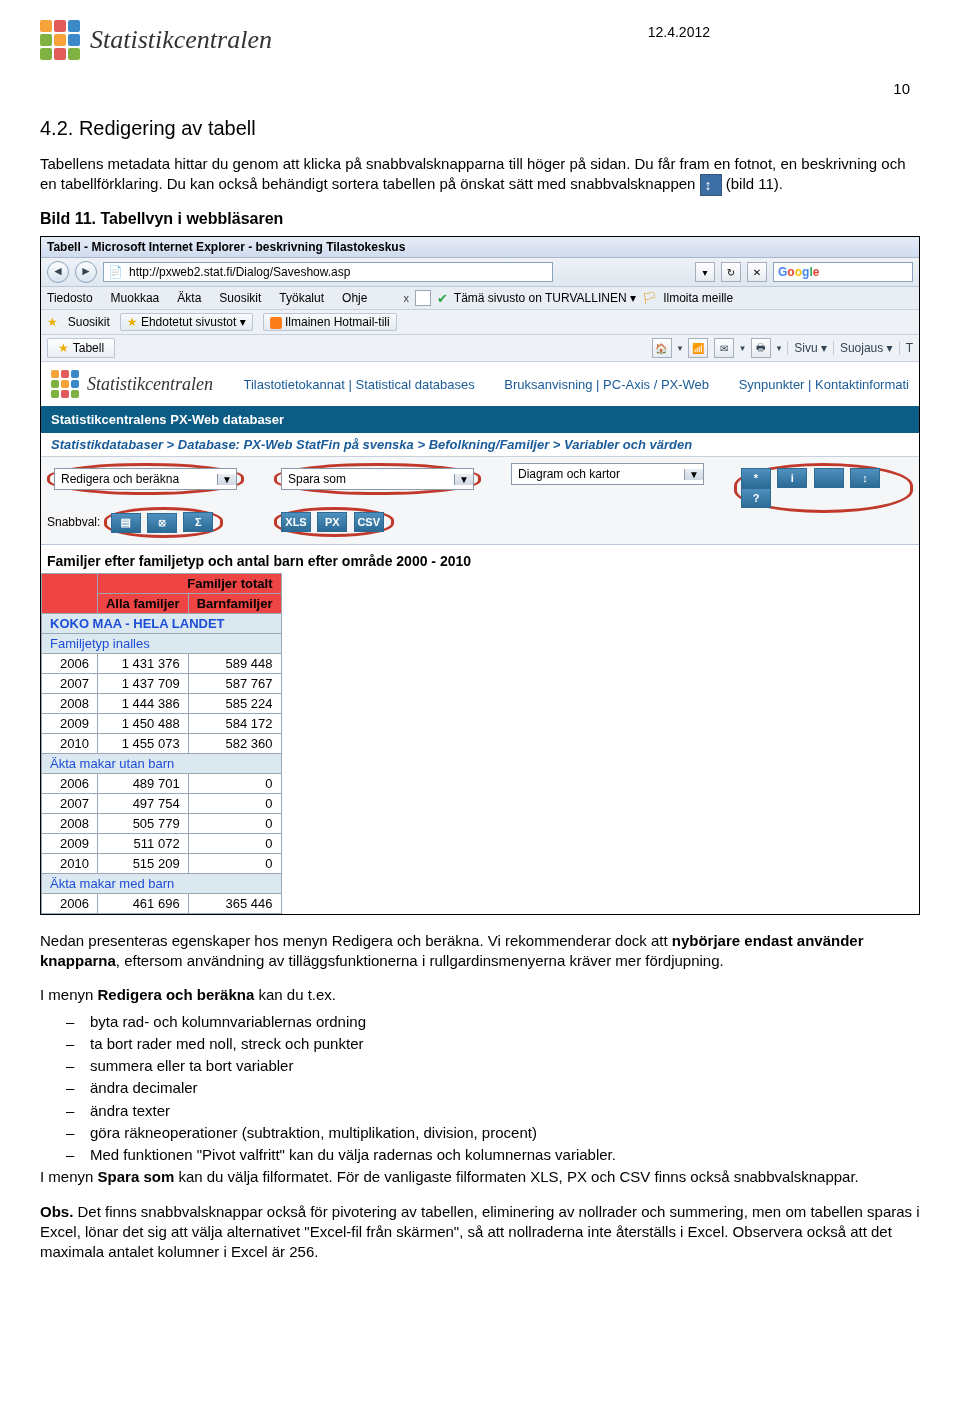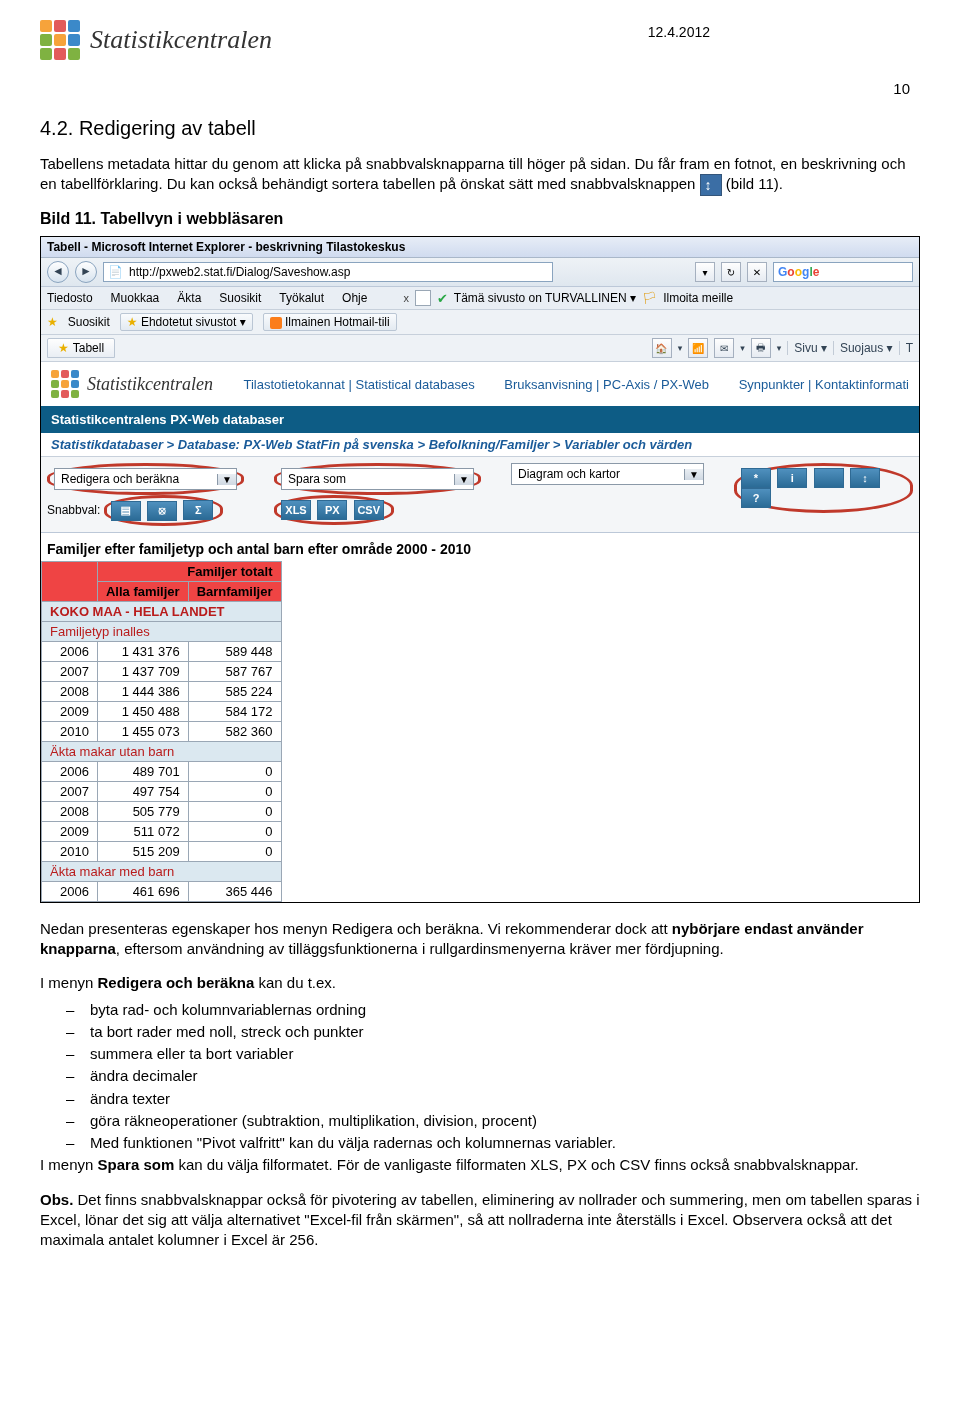--- a/index.html
+++ b/index.html
@@ -61,27 +61,27 @@
   .blue-strip { background:#0d5c85; color:#fff; padding:6px 10px; font-size:13px; font-weight:bold;}
   .crumb { background:#fff; border-bottom:1px solid #c7d0db; padding:4px 10px; font-size:13px; color:#1a5b99; font-style:italic;}
   .crumb strong { color:#1a5b99; font-style:italic;}
   .toolbar-row { display:flex; align-items:flex-start; gap:0; padding:6px 6px; background:#f4f6f8; border-bottom:1px solid #bcc8d8;}
   .tool-group { margin-right:30px; }
   .dropdown { display:flex; align-items:center; border:1px solid #8b99a8; background:#fff; height:20px;}
   .dropdown .dd-txt { padding:0 6px; min-width:150px; font-size:12px;}
   .dropdown .dd-arrow { width:18px; display:flex; align-items:center; justify-content:center; background:linear-gradient(#e9eef3,#cfd8e2); border-left:1px solid #8b99a8; font-size:10px;}
   .pillbtn { display:inline-flex; align-items:center; justify-content:center; width:28px; height:18px; border:1px solid #2f6a94; background:linear-gradient(#4f90be,#2b6b96); color:#fff; font-size:11px; margin-right:3px; font-weight:bold;}
   .circ-red { border:3px solid #c0392b; border-radius:50%/45%; padding:2px 4px; display:inline-block;}
-  .snabbval { margin-top:0; font-size:12px;}
+  .snabbval { margin-top:12px; font-size:12px;}
   .data-title { font-weight:bold; font-size:14px; padding:8px 6px 4px 6px;}
   table.datatbl { border-collapse:collapse; font-size:13px;}
   table.datatbl th, table.datatbl td { border:1px solid #9aa7b5; padding:2px 8px; text-align:right; white-space:nowrap;}
   table.datatbl th { text-align:right; font-weight:bold; background:#ef4444;}
   table.datatbl td.lab { text-align:left;}
-  tr.rowhead td { background:#dbe8f0; text-align:left; font-weight:normal; color:#b91c1c;}
+  tr.rowhead td { background:#dbe8f0; text-align:left; font-weight:normal; color:#1d4ed8;}
 
   
   .bold { font-weight:bold;}
   ul.dash { list-style:none; padding-left:26px; margin:6px 0 2px 0;}
   ul.dash li { position:relative; padding-left:24px; margin:2px 0; line-height:1.35;}
   ul.dash li::before { content:"–"; position:absolute; left:0;}
 </style>
 </head>
 <body>
 

